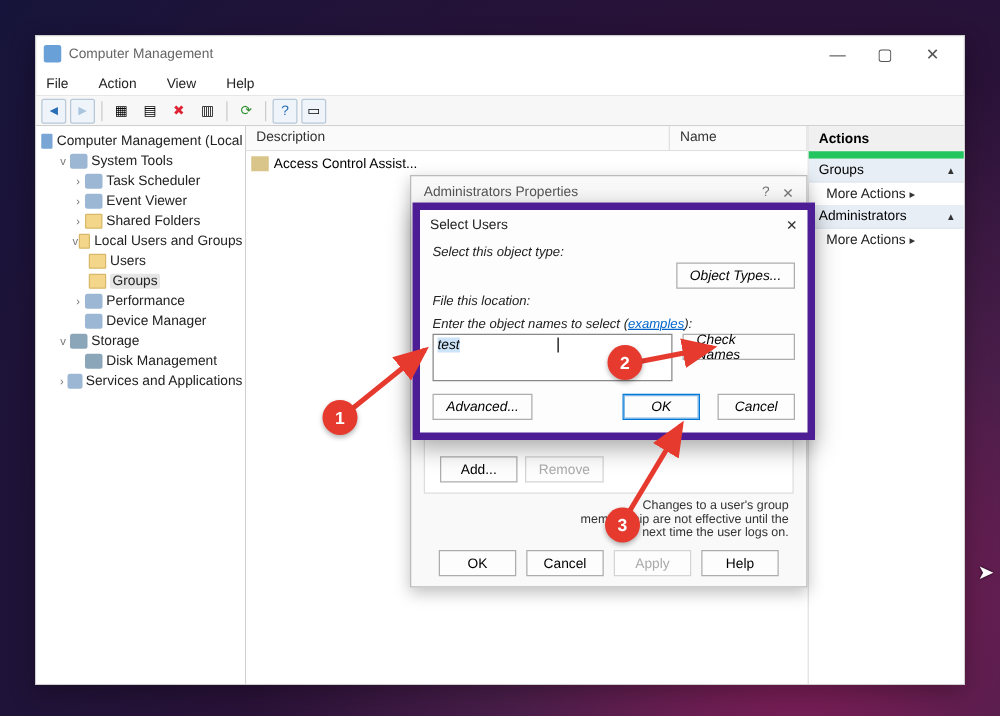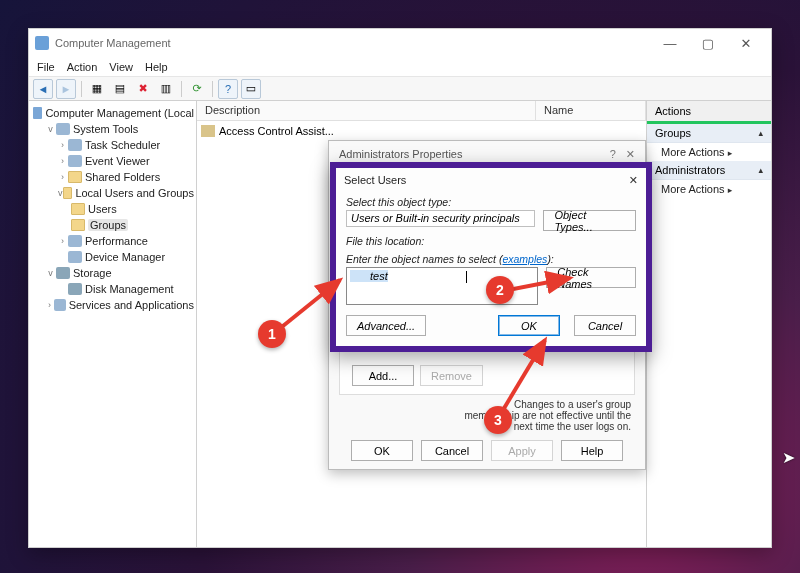--- a/index.html
+++ b/index.html
@@ -7,21 +7,21 @@
          background: radial-gradient(circle at 80% 85%, #8a1e5a 0%, #4a1e4a 30%, #2a1238 55%, #16143a 100%); }
   
   .win {
     position: absolute; left: 28px; top: 28px; width: 744px; height: 520px;
     background: #fff; border: 1px solid #cfcfcf; box-shadow: 0 6px 20px rgba(0,0,0,.3);
   }
   .titlebar { height: 28px; display: flex; align-items: center; padding: 0 6px; font-size: 11px; color: #666; }
   .titlebar .ticon { width: 14px; height: 14px; margin-right: 6px; background: #6aa0d8; border-radius: 2px; display:inline-block;}
   .titlebar .title { flex: 1; }
   .winbtn { width: 38px; height: 22px; display:flex; align-items:center; justify-content:center; color:#555; font-size:13px; }
-  .menubar { height: 20px; display:flex; gap:12px; padding: 0 8px; font-size:11px; color:#222; align-items:center; border-bottom:1px solid #e6e6e6;}
+  .menubar { height: 20px; display:flex; gap:24px; padding: 0 8px; font-size:11px; color:#222; align-items:center; border-bottom:1px solid #e6e6e6;}
   .menubar span { cursor:default; }
   .toolbar { height: 24px; display:flex; align-items:center; gap:3px; padding:1px 4px; border-bottom:1px solid #d0d0d0; background:#f7f7f7;}
   .tbtn { width:20px; height:20px; border:1px solid transparent; display:flex; align-items:center; justify-content:center; font-size:11px; border-radius:2px;}
   .tbtn.framed { border-color:#b8c8d8; background:#eef4fa;}
   .tsep { width:1px; height:16px; background:#ccc; margin:0 2px;}
   .content { display:flex; height: calc(100% - 28px - 20px - 24px); }
   .tree { width: 168px; border-right:1px solid #d0d0d0; padding:4px 2px; font-size:11px; color:#222; background:#fff; overflow:hidden;}
   .tree .node { display:flex; align-items:center; height:16px; white-space:nowrap; }
   .tree .tw { width:11px; text-align:center; color:#777; font-size:9px; cursor:default;}
   .tree .ico { width:14px; height:12px; margin-right:3px; display:inline-block; }
@@ -31,21 +31,21 @@
   .ico.disk { background:#8aa6b8; border-radius:2px;}
   .tree .sel { background:#e6e6e6; border-radius:2px; padding:0 2px;}
   .ind0{padding-left:2px}.ind1{padding-left:14px}.ind2{padding-left:26px}.ind3{padding-left:40px}
   .list { flex:1; display:flex; flex-direction:column; border-right:1px solid #d0d0d0; }
   .listhdr { display:flex; height:20px; background:#fafafa; border-bottom:1px solid #e0e0e0; font-size:11px; color:#333;}
   .listhdr div { padding:3px 8px; border-right:1px solid #e0e0e0;}
   .listbody { flex:1; font-size:11px; padding:2px 4px; background:#fff;}
   .row { display:flex; align-items:center; height:16px;}
   .row .ico { width:14px; height:12px; background:#d9c48a; margin-right:4px; display:inline-block;}
   .actions { width:124px; background:#fff; font-size:11px;}
-  .actions .hdr { background:#f0f0f0; padding:4px 8px; font-weight:400; border-bottom:3px solid #22c55e;}
+  .actions .hdr { background:#f0f0f0; padding:4px 8px; font-weight:700; border-bottom:6px solid #22c55e;}
   .actions .sec { background:#e8eef6; padding:3px 8px; display:flex; justify-content:space-between; align-items:center; border-bottom:1px solid #dfe6ef;}
   .actions .item { padding:3px 14px; color:#222;}
   .tri { font-size:9px; color:#333;}
 
   
   .dlg1 {
     position:absolute; left:328px; top:140px; width:318px; height:330px;
     background:#f9f9f9; border:1px solid #bbb; box-shadow:0 4px 12px rgba(0,0,0,.25); font-size:11px;
   }
   .dlg1 .dtitle { height:26px; display:flex; align-items:center; padding:0 10px; color:#555; justify-content:space-between;}
@@ -65,21 +65,21 @@
     background:#fdfdfd; border:6px solid #4c1d95; box-shadow:0 6px 18px rgba(0,0,0,.35); font-size:11px;
   }
   .dlg2 .dtitle { height:24px; display:flex; align-items:center; padding:0 8px; justify-content:space-between; color:#222;}
   .dlg2 .body { padding:4px 10px 8px 10px;font-style:italic;}
   .lbl { font-size:10.5px; color:#222;}
   .field { height:17px; border:1px solid #bfbfbf; background:#fff; font-size:11px; padding:1px 4px; width:196px; display:inline-block; overflow:hidden; white-space:nowrap;}
   .fieldgrey { background:#e9e9e9; color:#e9e9e9;}
   .link { color:#0066cc; text-decoration:underline;}
   .row2 { display:flex; align-items:flex-start; gap:8px; margin-top:2px;}
   .ta { width:196px; height:38px; border:1px solid #888; background:#fff; padding:2px 3px; font-size:11px;}
-  .ta .seltext { background:#cde3f8; display:inline-block;padding-left:20px;}
+  .ta .seltext { background:#cde3f8; display:inline-block;}
   .right { margin-left:auto;}
   .caret { display:inline-block; width:1px; height:12px; background:#000; vertical-align:middle; margin-left:78px;}
 
   
   .ann { position:absolute; left:0; top:0; width:800px; height:573px; pointer-events:none;}
   .dot { position:absolute; width:28px; height:28px; border-radius:50%; background:#e63a2e; color:#fff; font-weight:700; font-size:14px; display:flex; align-items:center; justify-content:center; box-shadow:0 2px 4px rgba(0,0,0,.3);}
   .cursor { position:absolute; font-size:16px; color:#fff; text-shadow:0 0 2px #000;}
 </style>
 </head>
 <body>
@@ -232,21 +232,20 @@
 </div>
 
 <div class="dlg2">
   <div class="dtitle">
     <span>Select Users</span>
     <span style="color:#333">✕</span>
   </div>
   <div class="body">
     <div class="lbl">Select this object type:</div>
     <div class="row2">
-      <span class="field">Users or Built-in security principals</span>
       <span class="btn right">Object Types...</span>
     </div>
     <div class="lbl" style="margin-top:4px">File this location:</div>
     <div class="lbl" style="margin-top:6px">
       <span>Enter the object names to select (</span><span class="link">examples</span><span>):</span>
     </div>
     <div class="row2">
       <div class="ta">
         <span class="seltext">test</span><span class="caret"></span>
       </div>

